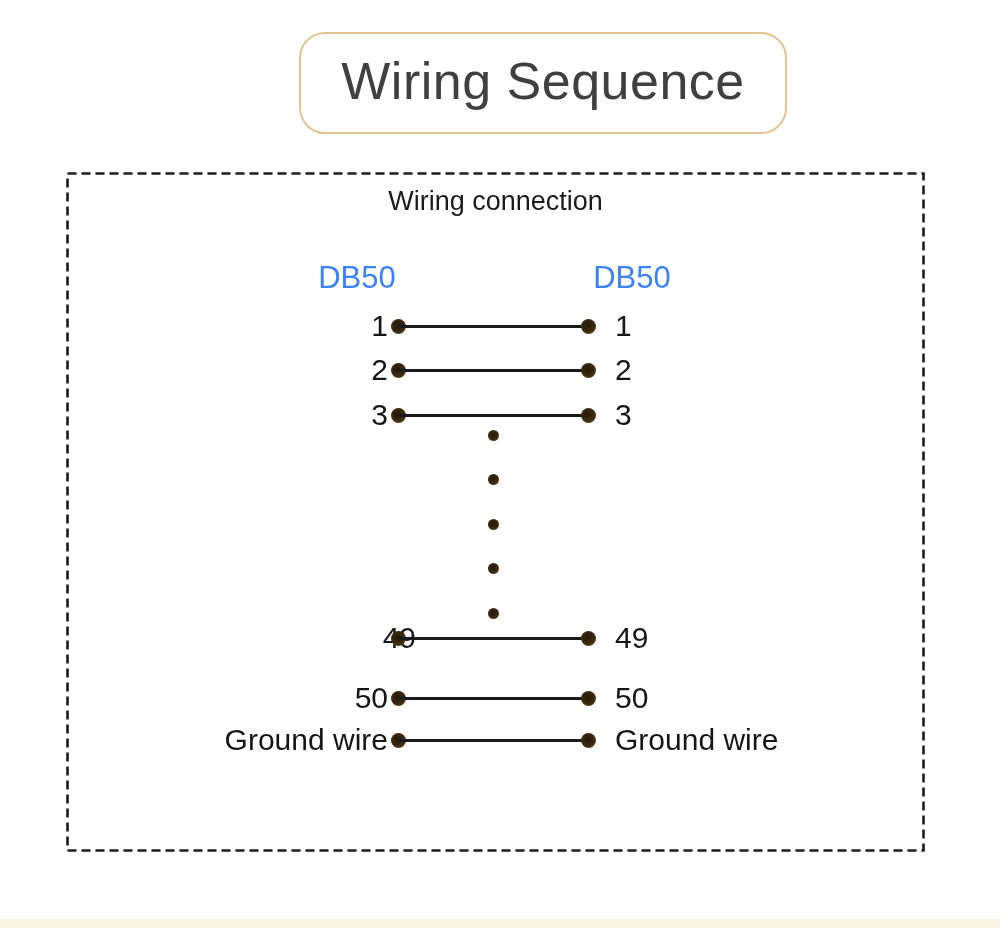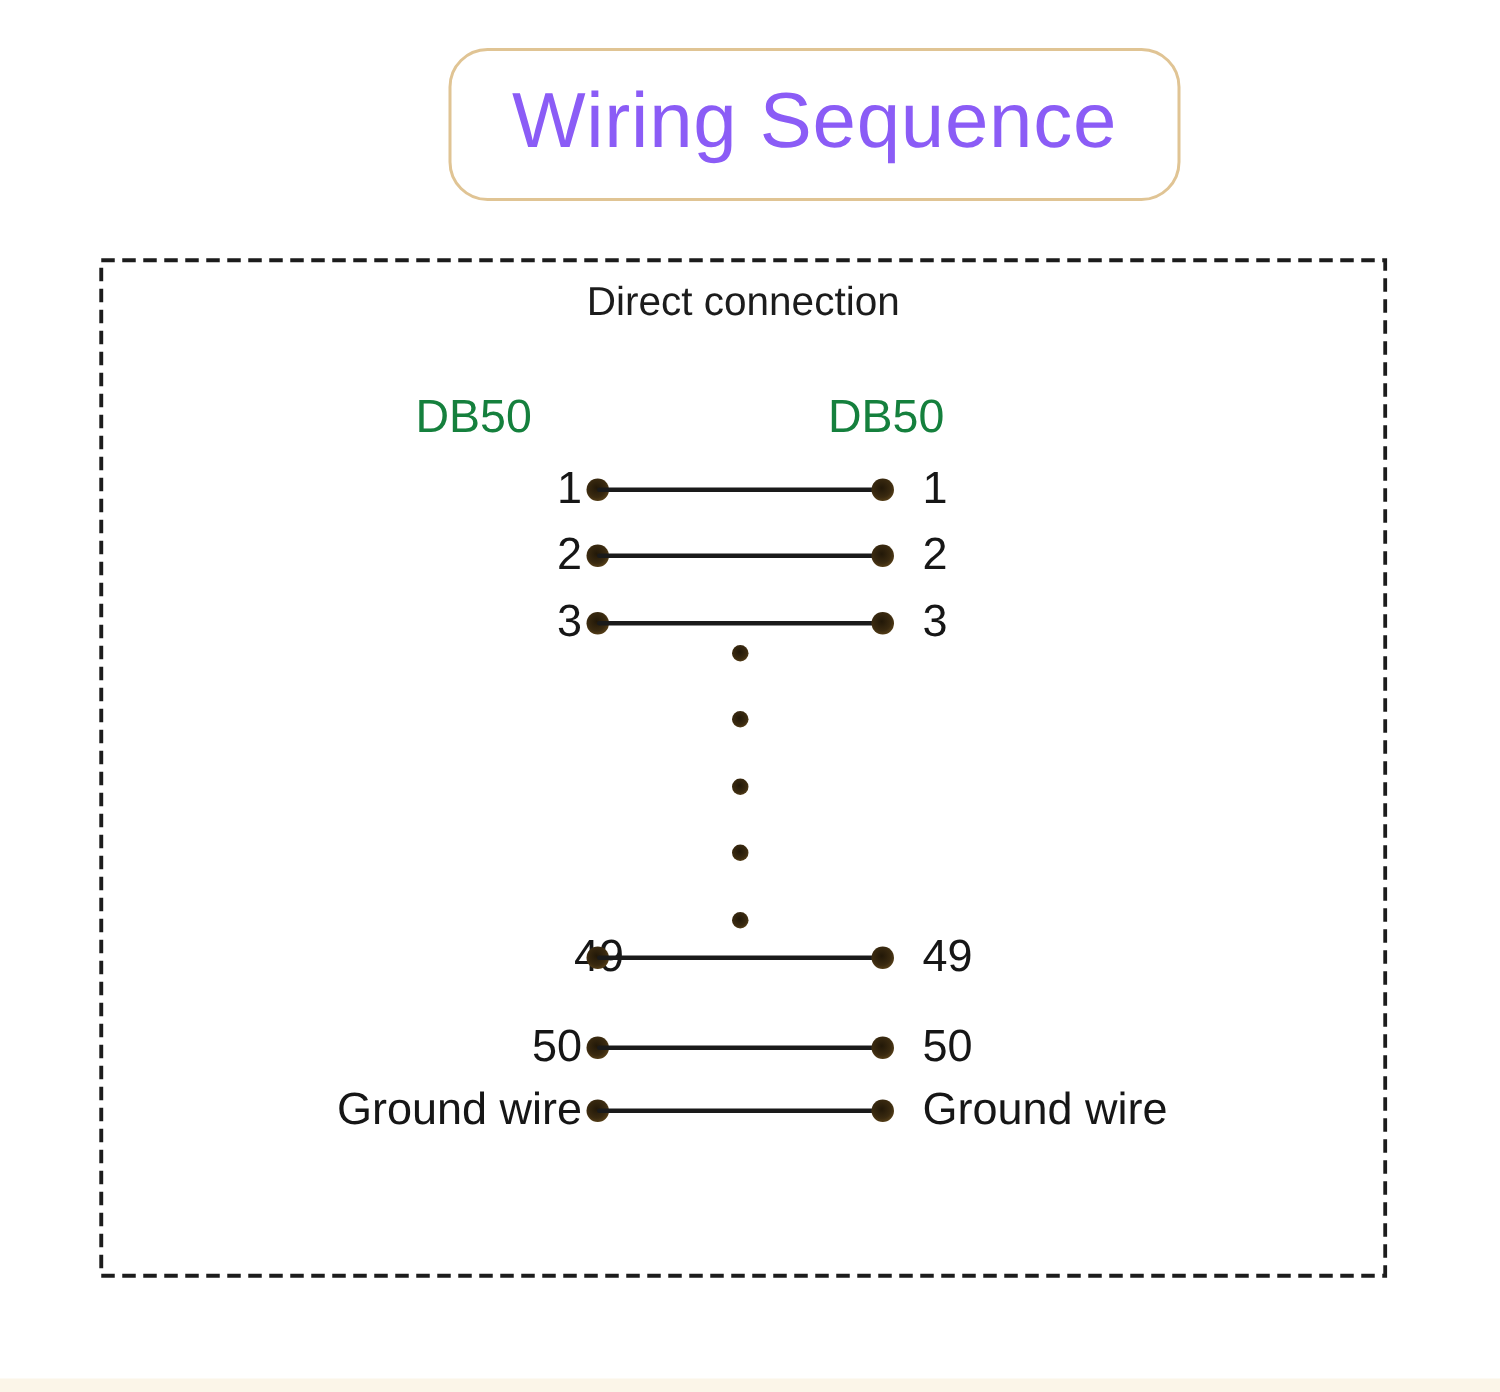--- a/index.html
+++ b/index.html
@@ -21,21 +21,21 @@
     border: 2px solid var(--title-border, #e0c494);
     border-radius: 26px;
     background: #ffffff;
     display: flex;
     align-items: center;
     justify-content: center;
   }
   .title-text {
     font-size: 52px;
     line-height: 1;
-    color: #8b5cf6;
+    color: #404040;
     letter-spacing: 0.5px;
     white-space: nowrap;
     padding-bottom: 4px;
   }
 
   
   .diagram-box {
     position: absolute;
     left: 66px; top: 172px;
     width: 859px; height: 680px;
@@ -48,23 +48,23 @@
     width: 100%;
     text-align: center;
     font-size: 27px;
     color: #1c1c1c;
   }
 
   .connector-header {
     position: absolute;
     width: 160px;
     top: 88px;
-    text-align: left;
+    text-align: center;
     font-size: 31px;
-    color: #15803d;
+    color: #3b82f6;
   }
   .connector-header.left  { left: 211px; }
   .connector-header.right { left: 486px; }
 
   
   .pin-row {
     position: absolute;
     left: 0; width: 100%; height: 44px;
   }
   .pin-label {
@@ -126,21 +126,21 @@
 
   <div class="title-box">
     <span class="title-text">Wiring Sequence</span>
   </div>
 
   <div class="diagram-box">
     <svg class="dash-rect" width="859" height="680" viewBox="0 0 859 680">
       <rect x="1.5" y="1.5" width="856" height="677" fill="none" stroke="#1c1c1c" stroke-width="2.6" stroke-dasharray="9 5"></rect>
     </svg>
 
-    <div class="subtitle">Direct connection</div>
+    <div class="subtitle">Wiring connection</div>
 
     <div class="connector-header left">DB50</div>
     <div class="connector-header right">DB50</div>
 
     <div id="pin-area">
         <div class="pin-row" style="top: 132px;">
     <span class="pin-label left">1</span>
     <span class="pin-dot left"></span>
     <span class="wire"></span>
     <span class="pin-dot right"></span>

